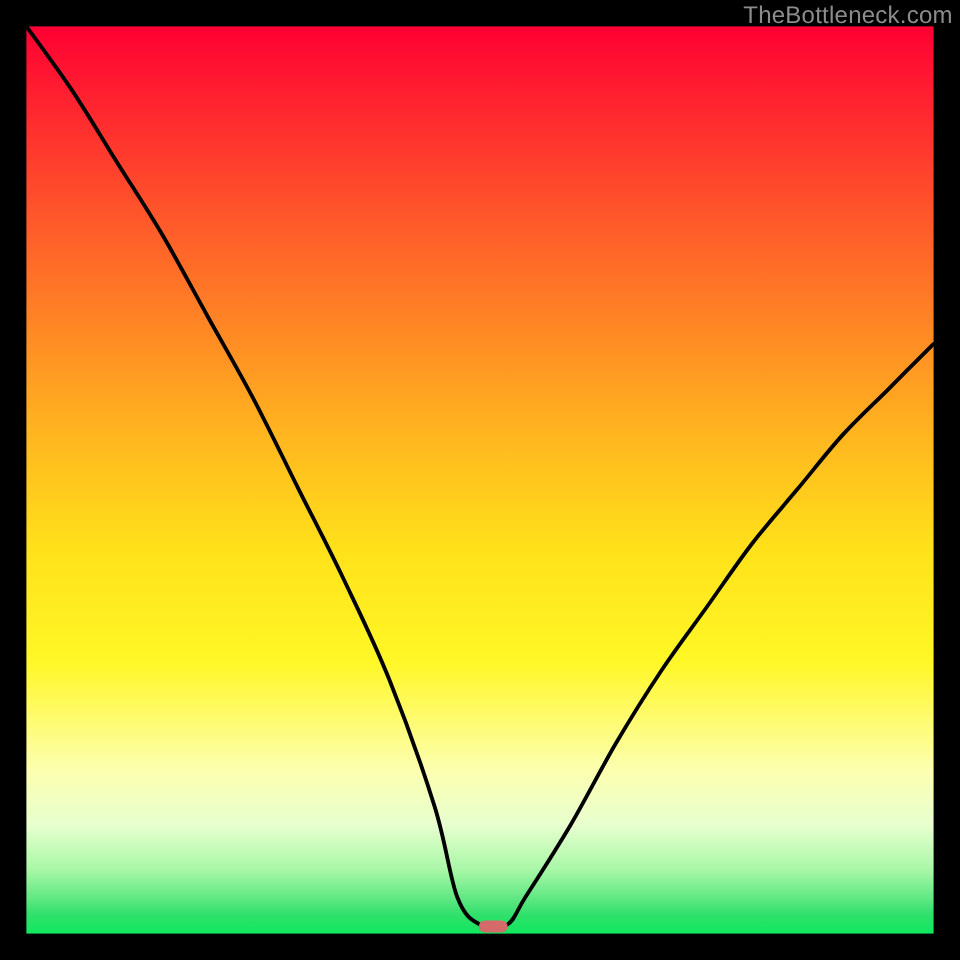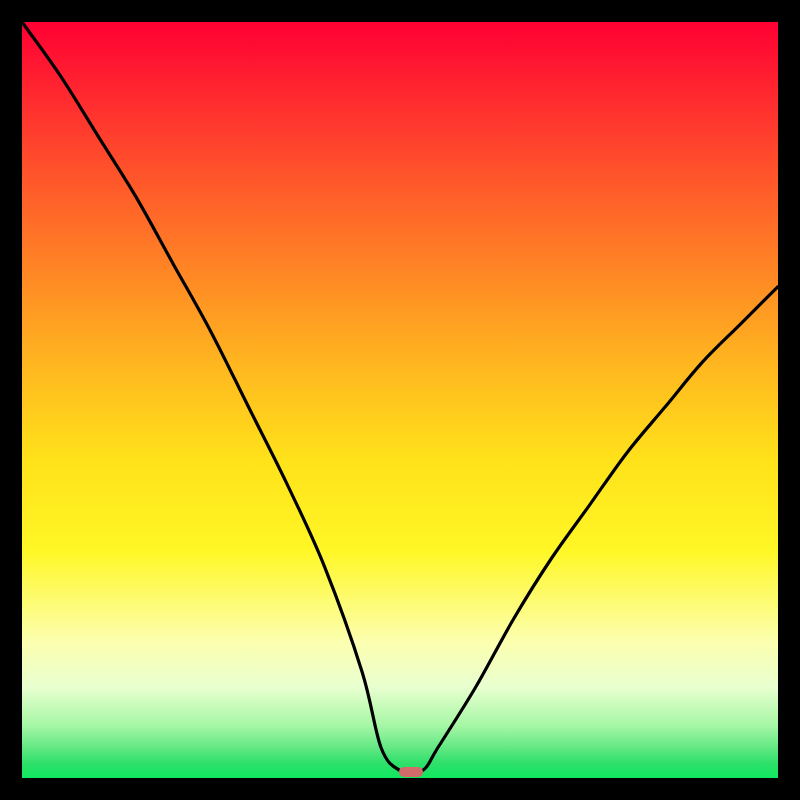--- a/index.html
+++ b/index.html
@@ -71,13 +71,14 @@
 
   <div class="plot">
 
     <svg class="curve" viewBox="0 0 756 756" preserveAspectRatio="none">
       <path id="curve-path" fill="none" stroke="#000000" stroke-width="3.2" stroke-linecap="round" stroke-linejoin="round" d="M 0.00 0.00 C 6.30 8.82, 25.20 34.02, 37.80 52.92 C 50.40 71.82, 63.00 93.24, 75.60 113.40 C 88.20 133.56, 100.80 152.46, 113.40 173.88 C 126.00 195.30, 138.60 219.24, 151.20 241.92 C 163.80 264.60, 176.40 286.02, 189.00 309.96 C 201.60 333.90, 214.20 360.36, 226.80 385.56 C 239.40 410.76, 252.00 434.70, 264.60 461.16 C 277.20 487.62, 289.80 512.82, 302.40 544.32 C 315.00 575.82, 330.75 619.92, 340.20 650.16 C 349.65 680.40, 352.80 709.38, 359.10 725.76 C 365.40 742.14, 371.07 744.66, 378.00 748.44 C 384.93 752.22, 394.38 752.22, 400.68 748.44 C 406.98 744.66, 406.98 739.62, 415.80 725.76 C 424.62 711.90, 441.00 686.70, 453.60 665.28 C 466.20 643.86, 478.80 618.66, 491.40 597.24 C 504.00 575.82, 516.60 555.66, 529.20 536.76 C 541.80 517.86, 554.40 501.48, 567.00 483.84 C 579.60 466.20, 592.20 447.30, 604.80 430.92 C 617.40 414.54, 630.00 400.68, 642.60 385.56 C 655.20 370.44, 667.80 354.06, 680.40 340.20 C 693.00 326.34, 705.60 315.00, 718.20 302.40 C 730.80 289.80, 749.70 270.90, 756.00 264.60"></path>
     </svg>
 
     <div id="marker" class="marker" style="left: 377.244px; top: 744.66px; width: 24.192px; height: 10.584px; background: rgb(212, 106, 106);"></div>
   </div>
 
+  <div class="watermark">TheBottleneck.com</div>
 </div>
 
 </body></html>

